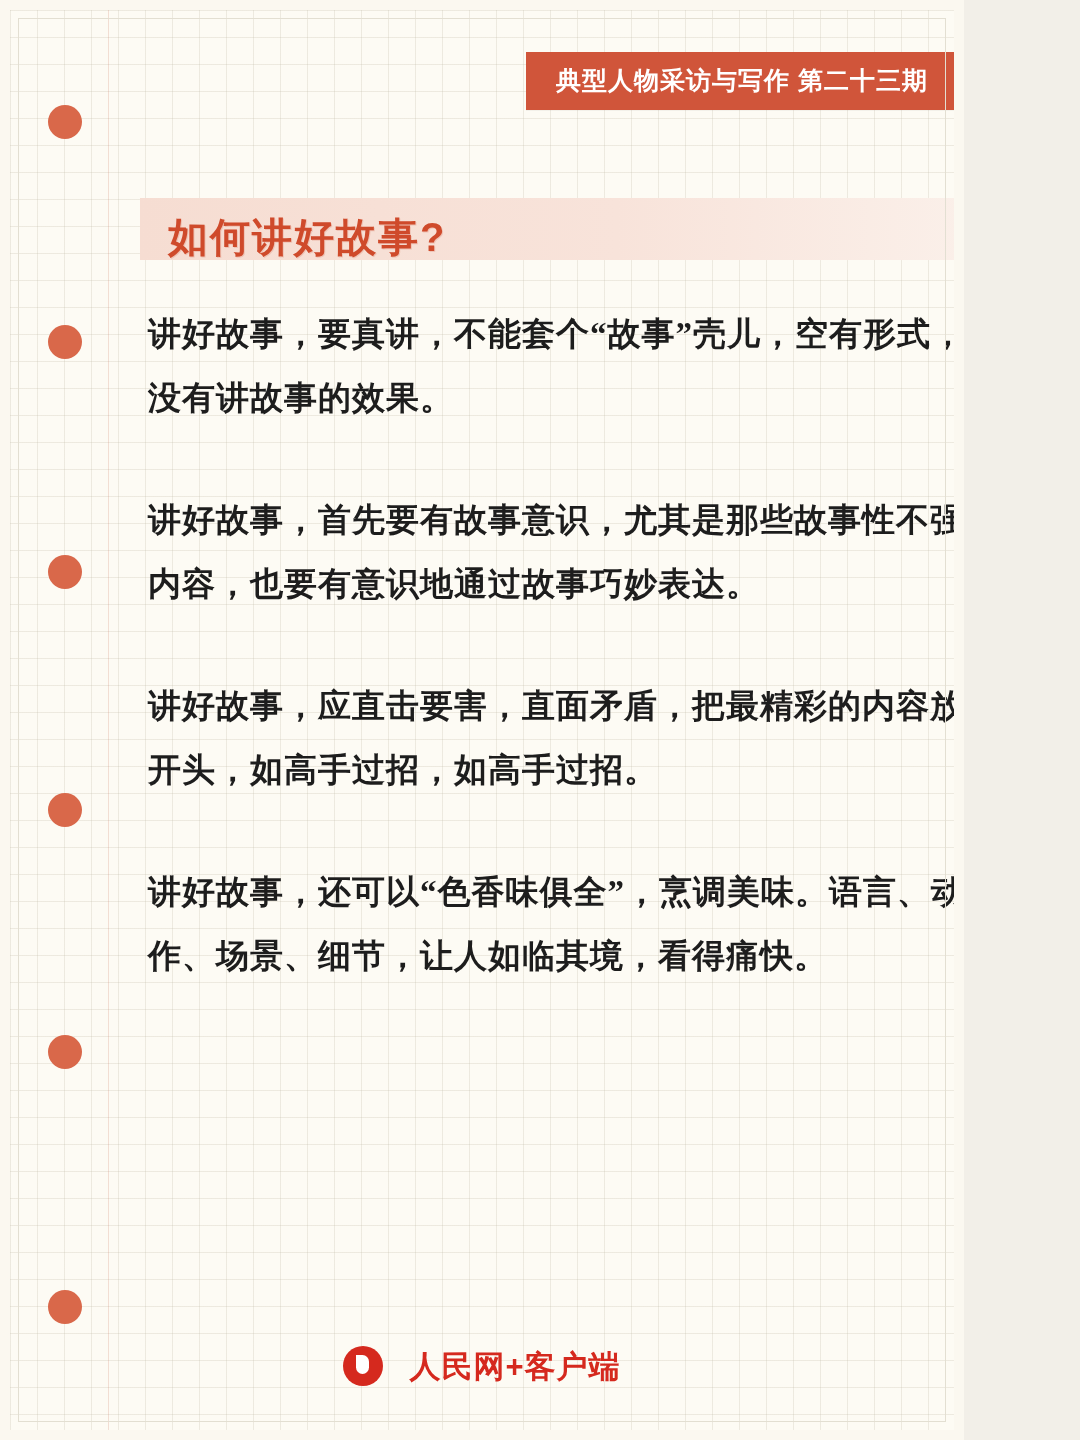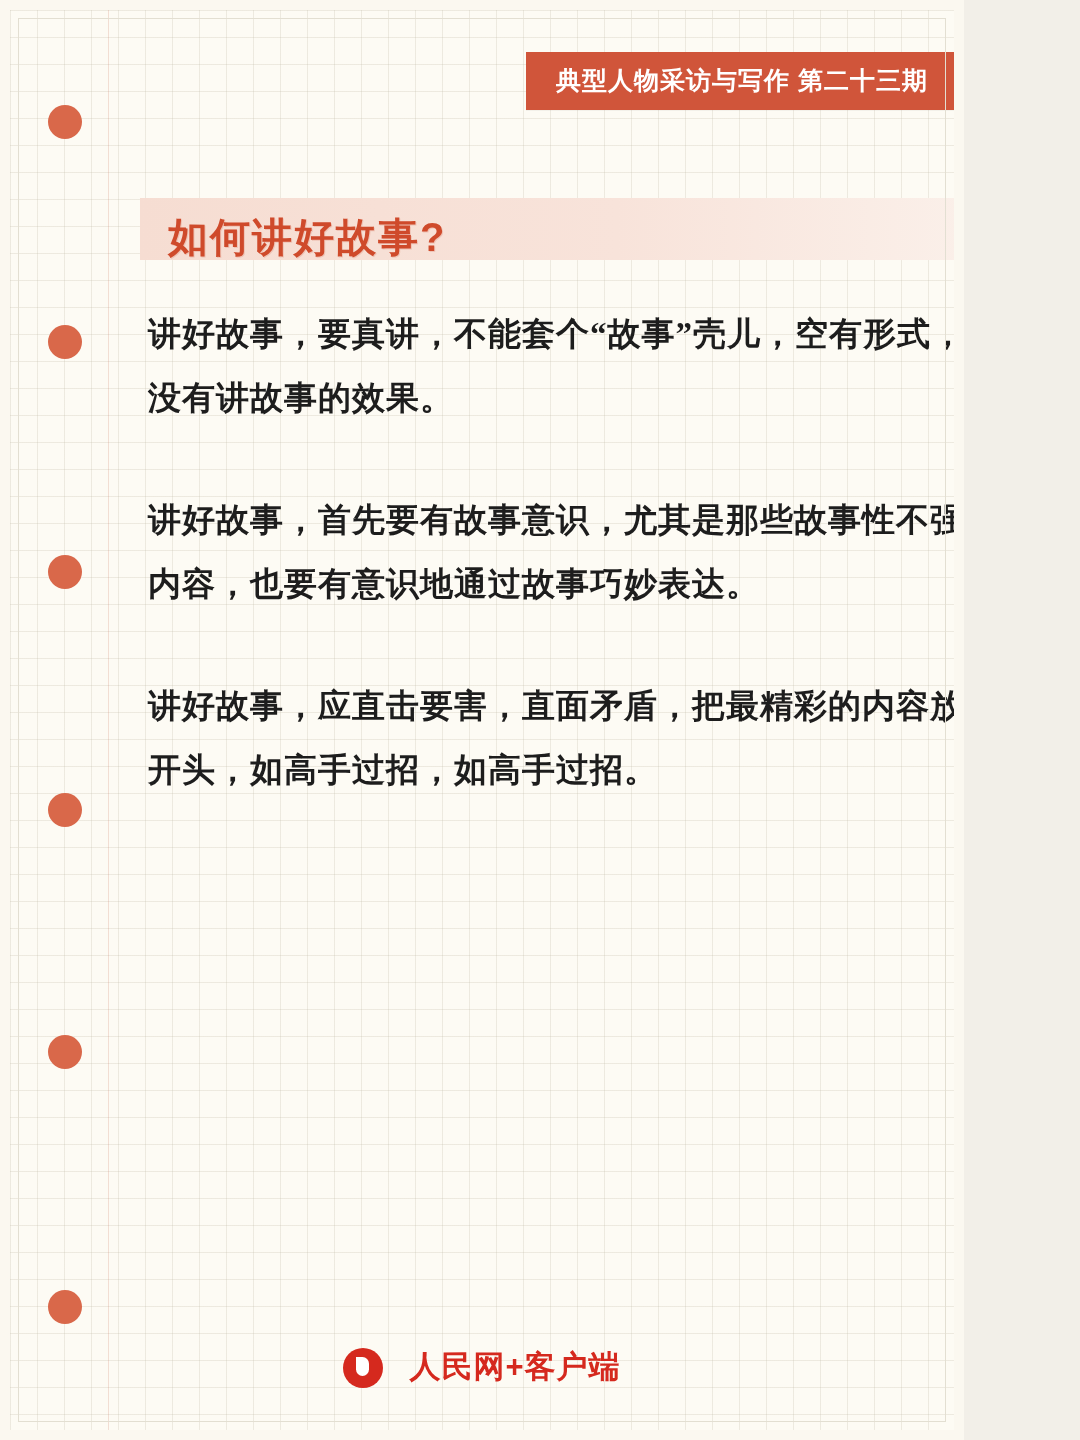--- a/index.html
+++ b/index.html
@@ -139,21 +139,21 @@
   }
   .para:last-child { margin-bottom: 0; }
 
   
   #footer {
     position: absolute;
     left: 0;
     right: 0;
     bottom: 42px;
     display: flex;
-    align-items: flex-end;
+    align-items: flex-start;
     justify-content: center;
     gap: 26px;
     z-index: 4;
   }
   #logo-circle {
     width: 40px;
     height: 40px;
     border-radius: 50%;
     background: #d5291e;
     position: relative;
@@ -195,20 +195,21 @@
 
   <div id="ribbon">典型人物采访与写作 第二十三期</div>
 
   <div id="title-band"></div>
   <div id="title-text">如何讲好故事?</div>
 
   <div id="body">
     <p class="para">讲好故事，要真讲，不能套个“故事”壳儿，空有形式，没有讲故事的效果。</p>
     <p class="para">讲好故事，首先要有故事意识，尤其是那些故事性不强的内容，也要有意识地通过故事巧妙表达。</p>
     <p class="para">讲好故事，应直击要害，直面矛盾，把最精彩的内容放在开头，如高手过招，如高手过招。</p>
+    <p class="para">讲好故事，还可以“色香味俱全”，烹调美味。语言、动作、场景、细节，让人如临其境，看得痛快。</p>
   </div>
 
   <div id="footer">
     <span id="logo-circle"></span>
     <span id="logo-text">人民网+客户端</span>
   </div>
 
 </div>
 
 </body></html>

